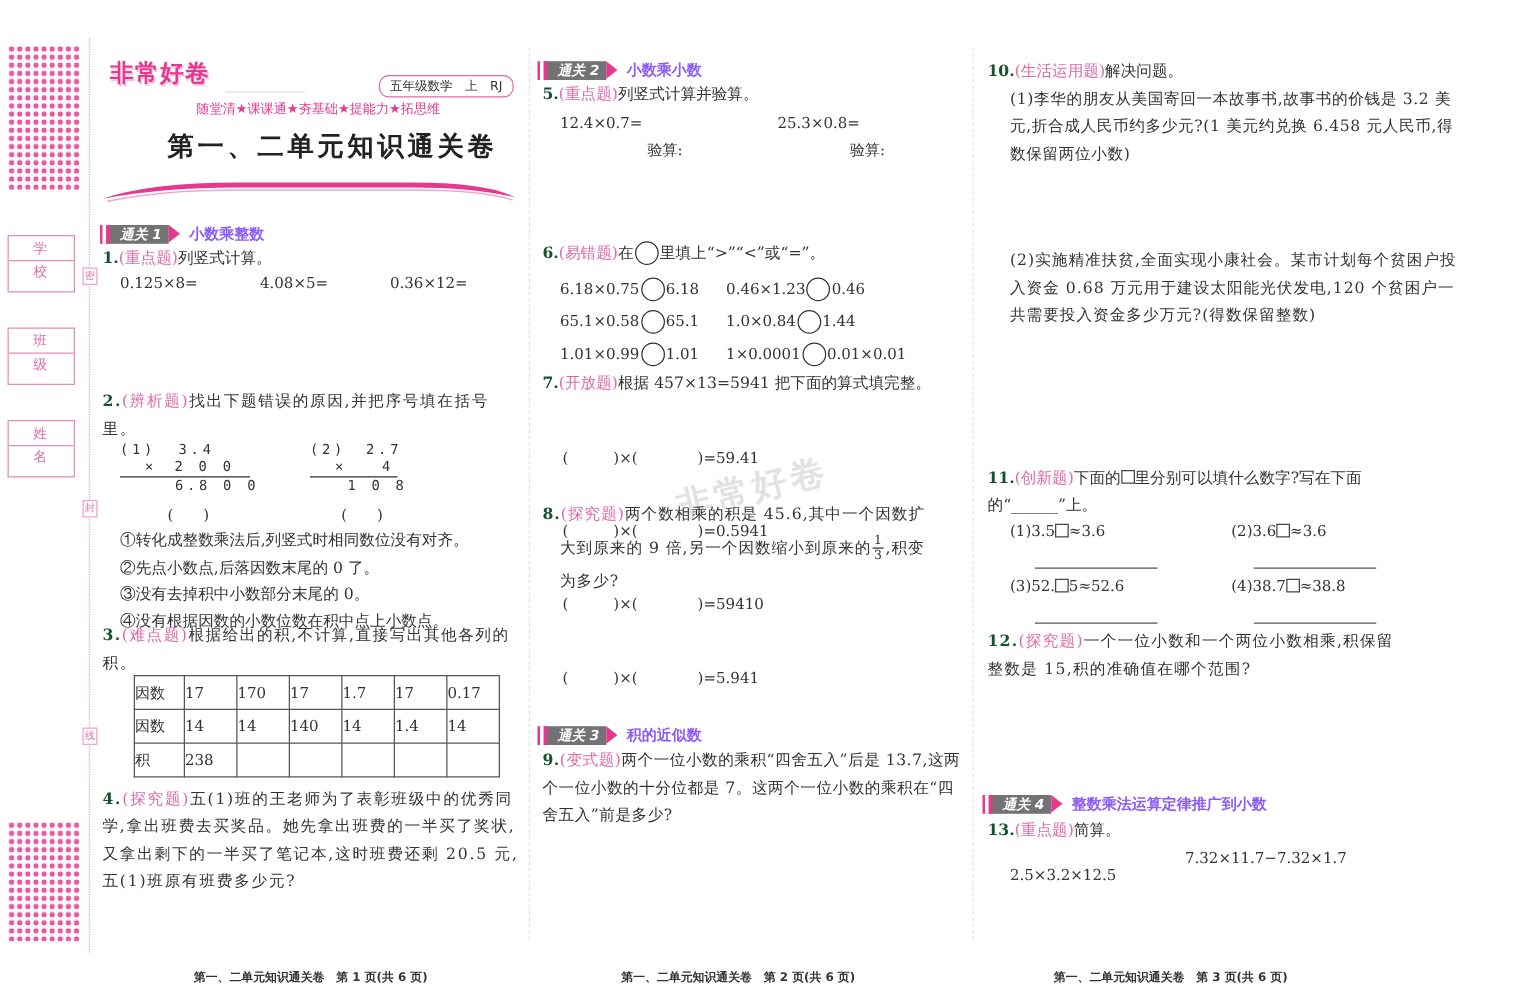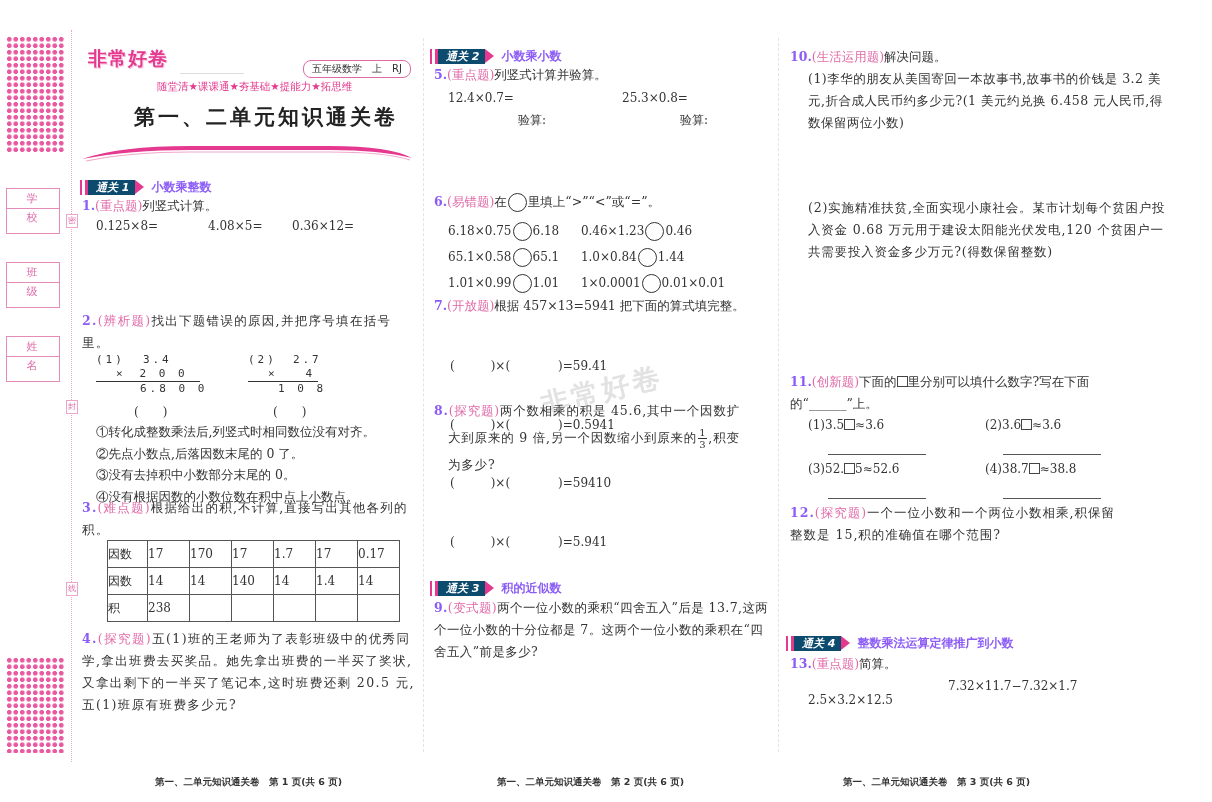--- a/index.html
+++ b/index.html
@@ -17,28 +17,28 @@
   .seal { position: absolute; left: 66px; width: 12px; height: 14px; border: 1px solid #e9a6c8;
      font-size: 8px; color: #e06aa8; background: #fff; text-align: center; line-height: 12px; font-family: "DejaVu Sans", sans-serif; }
   .col-div { position: absolute; top: 38px; bottom: 50px; border-left: 1px dashed #e3e3e3; }
   .brand { font-family: "DejaVu Sans", sans-serif; font-weight: bold; font-size: 19px; color: #e4398f;
      text-shadow: 0 0 2px #fff, 1px 1px 0 #f7b7d6; letter-spacing: 1px; }
   .grade-box { border: 1px solid #e06aa8; border-radius: 8px; font-family: "DejaVu Sans", sans-serif;
      font-size: 10px; padding: 1px 8px; color: #333; }
   .slogan { font-family: "DejaVu Sans", sans-serif; font-size: 10.5px; color: #e4398f; }
   .title { font-family: "DejaVu Serif", serif; font-weight: bold; font-size: 21px; color: #222; letter-spacing: 3px; }
   .section-head { display: flex; align-items: center; height: 16px; }
-  .section-head .badge { position: relative; background: #0c4a6e; color: #fff; font-family: "DejaVu Sans", sans-serif;
+  .section-head .badge { position: relative; background: #737373; color: #fff; font-family: "DejaVu Sans", sans-serif;
      font-style: italic; font-weight: bold; font-size: 11px; padding: 0 6px 0 8px; height: 15px; line-height: 15px;
      border-left: 3px solid #e4398f; box-shadow: -3px 0 0 #fff, -5px 0 0 #e4398f; margin-left: 5px; }
   .section-head .badge::after { content: ""; position: absolute; right: -9px; top: 0; border-left: 9px solid #e4398f;
      border-top: 7.5px solid transparent; border-bottom: 7.5px solid transparent; }
   .section-head .stitle { margin-left: 16px; font-family: "DejaVu Sans", sans-serif; font-weight: bold; font-size: 12px; color: #8b5cf6; }
   .q { font-size: 12.5px; line-height: 22px; color: #333; }
-  .qn { font-weight: bold; color: #8b5cf6; }
+  .qn { font-weight: bold; color: #14532d; }
   .line { font-size: 12px; line-height: 22px; white-space: pre; }
   table.grid { border-collapse: collapse; font-size: 12px; }
   table.grid td { border: 1px solid #555; width: 42px; height: 27px; text-align: left; }
   table.grid td:first-child { width: 40px; }
   .circ { display: inline-block; width: 19px; height: 19px; border: 1.3px solid #333; border-radius: 50%; vertical-align: middle; margin: 0 1px; }
   .sq { display: inline-block; width: 11px; height: 11px; border: 1px solid #444; vertical-align: -1px; }
   .blank-line { position: absolute; border-top: 1px solid #555; width: 98px; }
   .footer { position: absolute; top: 776px; font-family: "DejaVu Sans", sans-serif; font-size: 9.5px; font-weight: bold; color: #333; }
   .watermark { position: absolute; left: 540px; top: 372px; transform: rotate(-14deg); font-family: "DejaVu Sans", sans-serif;
      font-size: 28px; font-weight: bold; color: rgba(150,150,150,0.28); letter-spacing: 3px; }
@@ -82,21 +82,21 @@
 <div class="abs section-head" style="left:80px;top:179px;">
   <span class="badge">通关 1</span>
   <span class="stitle">小数乘整数</span>
 </div>
 
 <div class="abs q" style="left:82px;top:195px;width:330px;">
   <span class="qn">1.</span><span class="tag">(重点题)</span><span>列竖式计算。</span>
 </div>
 <div class="abs line" style="left:96px;top:215px;">0.125×8=</div>
 <div class="abs line" style="left:208px;top:215px;">4.08×5=</div>
-<div class="abs line" style="left:292px;top:215px;">0.36×12=</div>
+<div class="abs line" style="left:312px;top:215px;">0.36×12=</div>
 
 <div class="abs q" style="left:82px;top:310px;width:332px;letter-spacing:1.3px;">
   <span class="qn">2.</span><span class="tag">(辨析题)</span><span>找出下题错误的原因,并把序号填在括号里。</span>
 </div>
 <div class="abs vmul" style="left:96px;top:353px;">
   <div><span>(1)</span><span style="padding-left:18px;">3.4</span></div>
   <div style="padding-left:20px;border-bottom:1px solid #333;width:104px;">×　2 0 0</div>
   <div style="padding-left:44px;">6.8 0 0</div>
 </div>
 <div class="abs vmul" style="left:248px;top:353px;">

